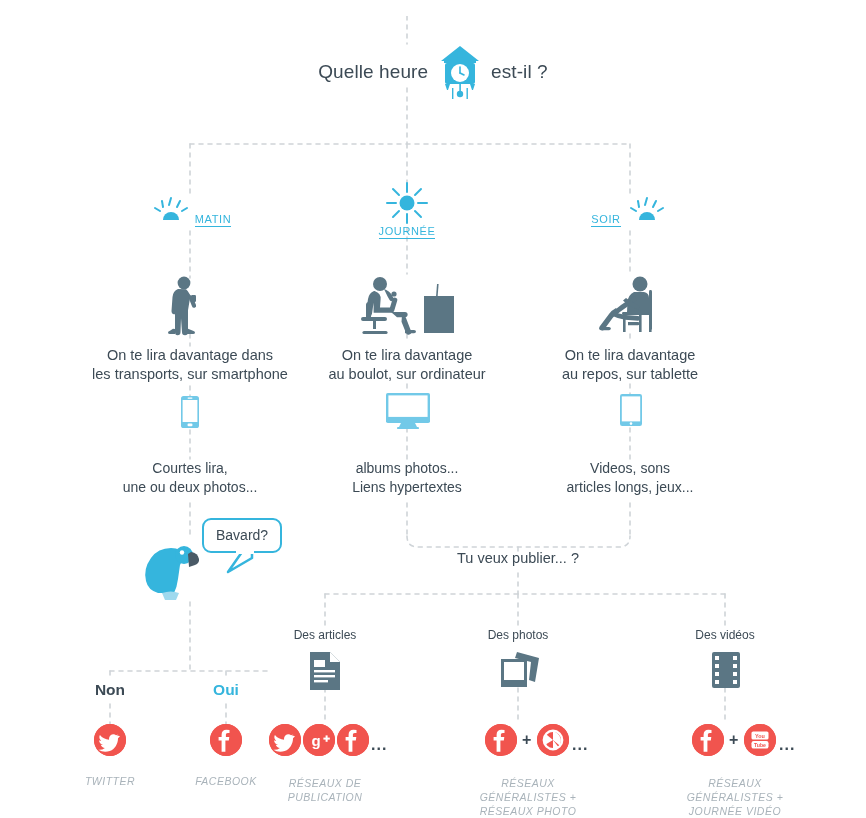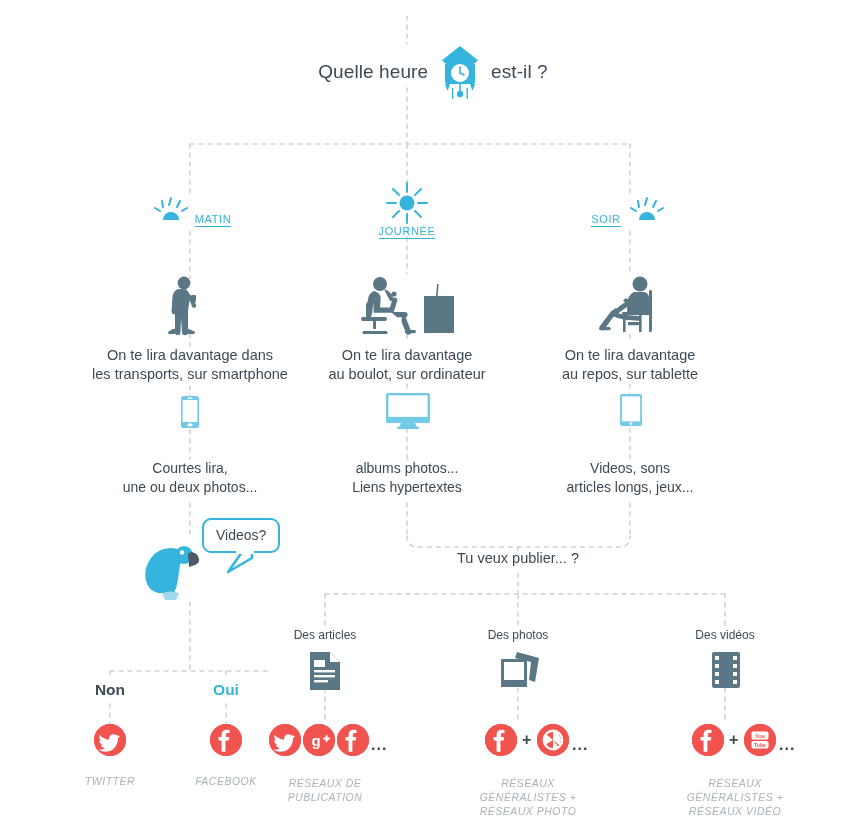--- a/index.html
+++ b/index.html
@@ -383,21 +383,21 @@
       <g fill="#35b5dd">
         <path d="M44 16 q-2-9 -13-9 -13 0 -20 10 -8 11 -5 23 2 9 12 12 l16 0 q3-6 4-14 l2-14 z"></path>
         <circle cx="44" cy="14" r="9"></circle>
         <path d="M51 11 q7 1 8 7 .6 4 -4 6 l-6 2 -1-13 z" fill="#4a5a66"></path>
       </g>
       <circle cx="42" cy="11.5" r="2.2" fill="#ffffff"></circle>
       <path d="M22 52 q9-3 17 0 l-3 7 -11 0 z" fill="#9fd9ee"></path>
     </svg>
   </div>
   <div class="bubble" style="left:202px; top:502px;">
-    <span>Videos?</span>
+    <span>Bavard?</span>
   </div>
   <svg class="abs" style="left:226px; top:534px;" width="30" height="24" viewBox="0 0 30 24">
     <path d="M2 22 L16 2 L26 2 L26 8 Z" fill="#ffffff" stroke="#35b5dd" stroke-width="2.5" stroke-linejoin="round"></path>
     <rect x="10" y="0" width="18" height="4" fill="#ffffff"></rect>
   </svg>
 
   <div class="qtext" style="left:418px; top:534px; width:200px;">Tu veux publier... ?</div>
 
   <div class="branch-lbl" style="left:245px; top:612px; width:160px;">Des articles</div>
   <div class="abs" style="left:308px; top:636px;">
@@ -537,17 +537,17 @@
         <rect x="7.5" y="7.5" width="17" height="8" rx="1.6" fill="#ffffff"></rect>
         <text x="16" y="13.8" font-family="Liberation Sans, sans-serif" font-size="5.4" font-weight="bold" fill="#f1544e" text-anchor="middle">You</text>
         <rect x="7.5" y="17" width="17" height="7.6" rx="2.2" fill="#ffffff"></rect>
         <text x="16" y="22.6" font-family="Liberation Sans, sans-serif" font-size="5.2" font-weight="bold" fill="#f1544e" text-anchor="middle">Tube</text>
       </svg>
     </span>
     <span class="dots" style="left:114px; top:12px;">...</span>
     <div class="caption" style="left:-10px; top:52px; width:160px;">
       <div>RÉSEAUX</div>
       <div>GÉNÉRALISTES +</div>
-      <div>RÉSEAUX VIDÉO</div>
+      <div>JOURNÉE VIDÉO</div>
     </div>
   </div>
 
 </div>
 
 </body></html>

